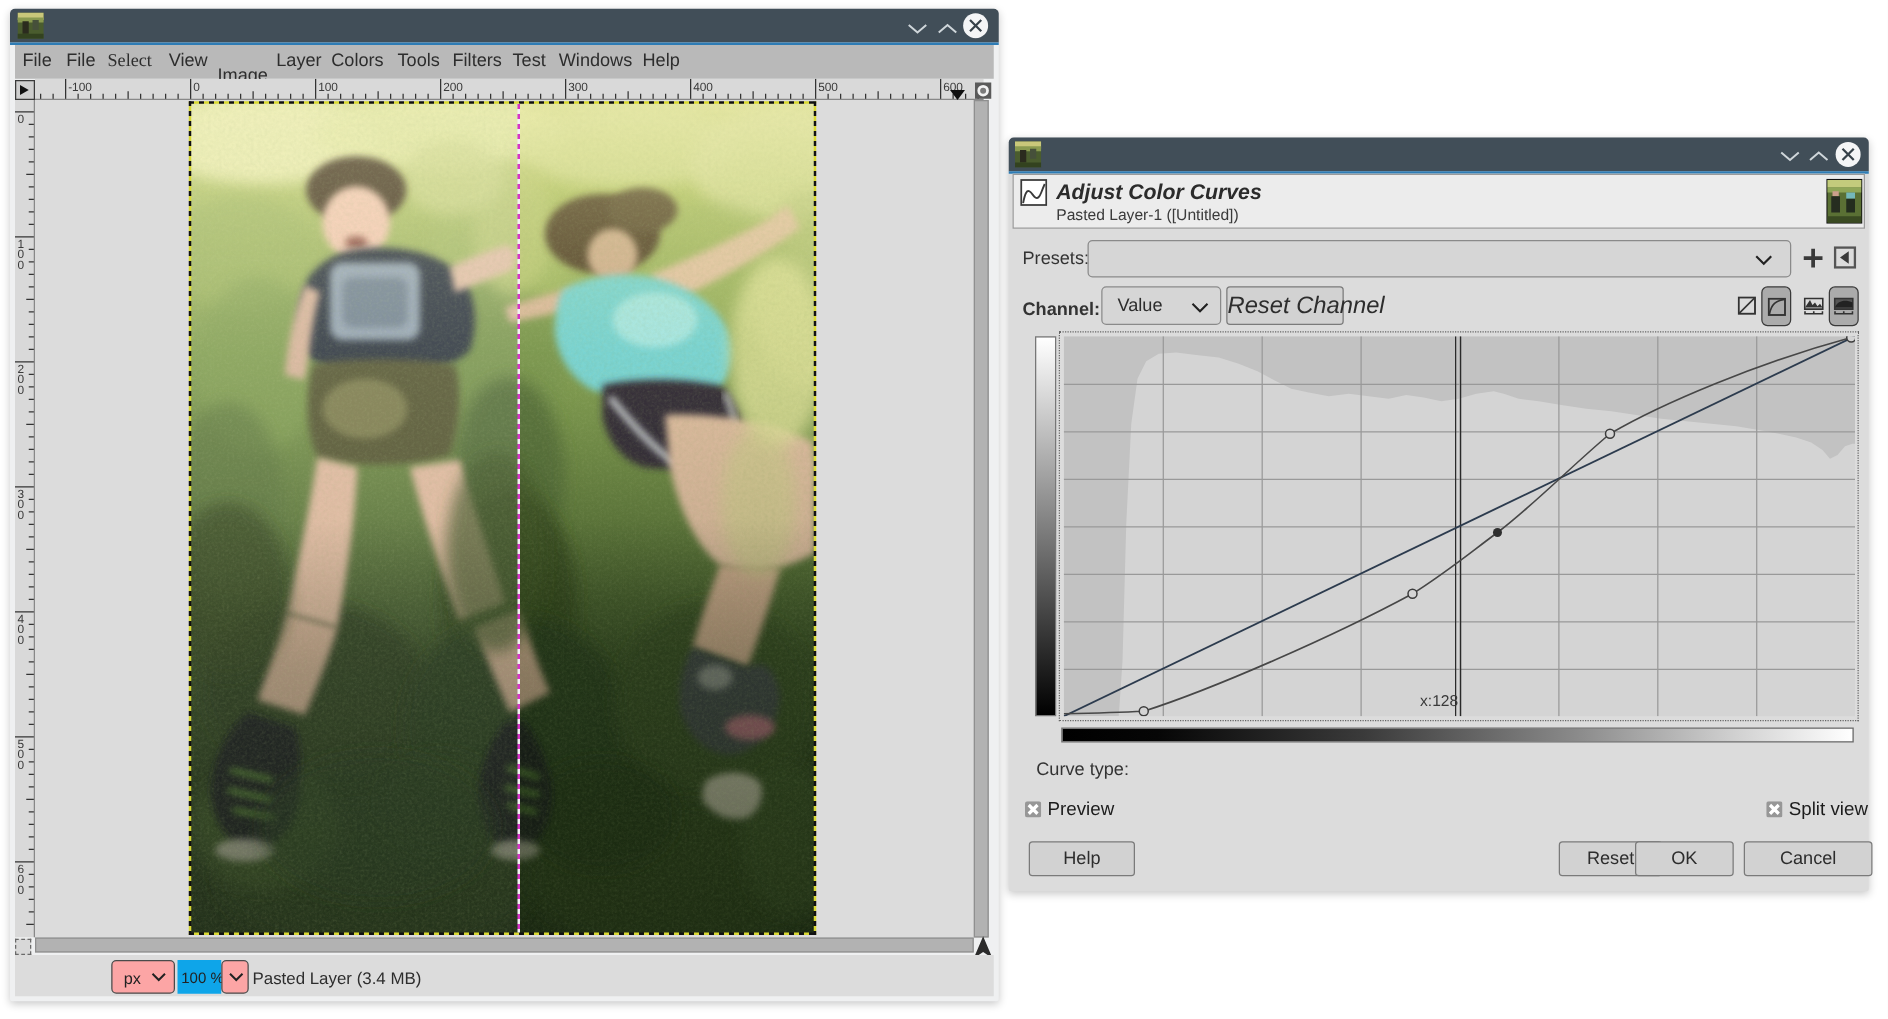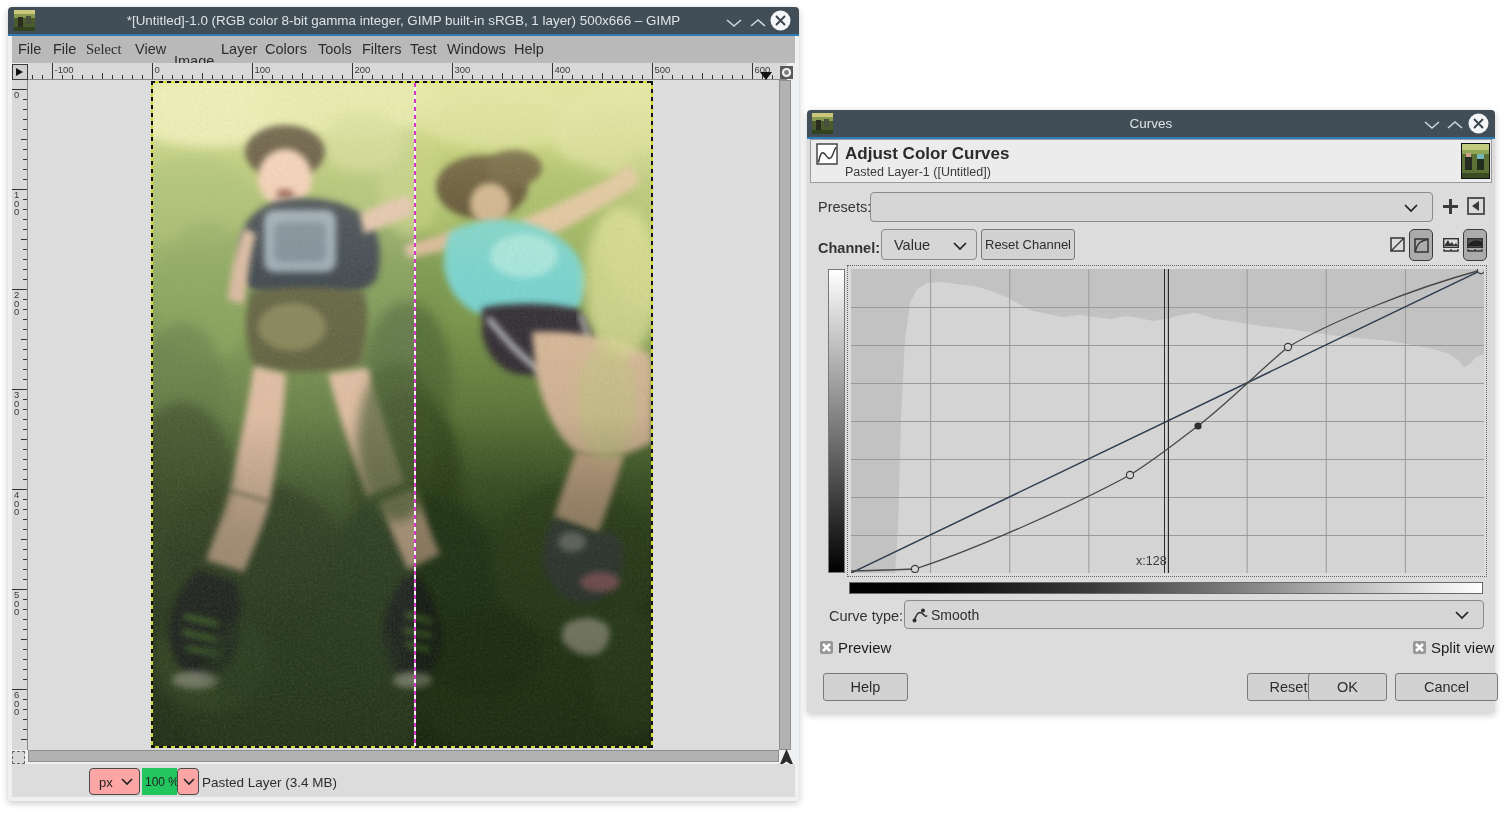--- a/index.html
+++ b/index.html
@@ -28,21 +28,20 @@
   .lbl { position:absolute; font-size:14.5px; color:#333; }
 </style>
 </head>
 <body>
 <div id="page">
 
   <div class="abs" id="w1">
 
     <div class="abs tbar" style="left:0;top:0;width:791px;height:27px;"></div>
     <div class="abs blue" style="left:0;top:27px;width:791px;height:2px;"></div>
-    <div class="abs ttext" style="left:0;top:6px;width:791px;color:#dde3e6;font-size:13.4px;text-align:center;">*[Untitled]-1.0 (RGB color 8-bit gamma integer, GIMP built-in sRGB, 1 layer) 500x666 – GIMP</div>
     <svg class="abs" style="left:6px;top:3px" width="21" height="21">
         <rect width="21" height="21" fill="#4a5c2e"></rect>
         <rect width="21" height="6" fill="#c9c77a"></rect>
         <rect y="4" width="21" height="4" fill="#8a9a50"></rect>
         <rect x="4" y="7" width="5" height="10" fill="#2b2b1e"></rect>
         <rect x="12" y="6" width="5" height="8" fill="#46503a"></rect>
         <rect x="0" y="17" width="21" height="4" fill="#33421f"></rect>
       </svg>
 
     <svg class="abs" style="left:717px;top:11px" width="18" height="10">
@@ -401,36 +400,35 @@
         <path d="M8.5,1 L16,18.5 L8.5,13.5 L1,18.5 Z" fill="#2b2b2b"></path>
       </svg>
 
     <div class="abs" style="left:4px;top:757px;width:783px;height:33px;background:#dcdcdc;"></div>
     <div class="sbtn" style="left:81px;top:761px;width:51px;height:27px;">
       <span style="position:absolute;left:9px;top:6px;">px</span>
       <svg style="position:absolute;right:6px;top:9px" width="12" height="8">
           <path d="M1,1 L6,6 L11,1" stroke="#222" stroke-width="1.6" fill="none"></path>
         </svg>
     </div>
-    <div class="abs" style="left:134px;top:761px;width:35px;height:27px;background:#22c55e;font-size:13px;color:#222;">
+    <div class="abs" style="left:134px;top:761px;width:35px;height:27px;background:#0ea5e9;font-size:13px;color:#222;">
         <span style="position:absolute;left:3px;top:7px;white-space:nowrap;font-size:12px;">100 %</span>
       </div>
     <div class="sbtn" style="left:169px;top:761px;width:22px;height:27px;">
       <svg style="position:absolute;left:5px;top:9px" width="12" height="8">
           <path d="M1,1 L6,6 L11,1" stroke="#222" stroke-width="1.6" fill="none"></path>
         </svg>
     </div>
     <div class="abs" style="left:194px;top:768px;font-size:13.5px;color:#2d2d2d;">Pasted Layer (3.4 MB)</div>
   </div>
 
   <div class="abs" id="w2">
 
     <div class="abs tbar" style="left:0;top:0;width:688px;height:27px;"></div>
     <div class="abs blue" style="left:0;top:27px;width:688px;height:2px;"></div>
-    <div class="abs" style="left:0;top:6px;width:688px;color:#dde3e6;font-size:13.5px;text-align:center;">Curves</div>
     <svg class="abs" style="left:5px;top:3px" width="21" height="21">
         <rect width="21" height="21" fill="#4a5c2e"></rect>
         <rect width="21" height="6" fill="#c9c77a"></rect>
         <rect y="4" width="21" height="4" fill="#8a9a50"></rect>
         <rect x="4" y="7" width="5" height="10" fill="#2b2b1e"></rect>
         <rect x="12" y="6" width="5" height="8" fill="#46503a"></rect>
         <rect x="0" y="17" width="21" height="4" fill="#33421f"></rect>
       </svg>
     <svg class="abs" style="left:616px;top:10px" width="18" height="10">
         <path d="M2,2 L9,8 L16,2" stroke="#cfd6da" stroke-width="1.6" fill="none"></path>
@@ -441,21 +439,21 @@
     <svg class="abs" style="left:661px;top:3px" width="21" height="21">
         <circle cx="10.5" cy="10.5" r="10" fill="#f4f5f6"></circle>
         <path d="M6,6 L15,15 M15,6 L6,15" stroke="#37424a" stroke-width="1.8"></path>
       </svg>
 
     <div class="abs" style="left:3px;top:29px;width:682px;height:44px;background:#ececec;border:1px solid #9a9a9a;"></div>
     <svg class="abs" style="left:9px;top:33px" width="22" height="22">
         <rect x="1" y="1" width="20" height="20" fill="#fff" stroke="#3a3a3a" stroke-width="1.4"></rect>
         <path d="M2.5,19.5 C4,11.5 5.5,9 7.5,10 C9.5,11 10.5,13.8 12.3,15 C14.2,16.2 15.6,14.6 17,11 C18.2,7.8 19.2,5.5 19.8,4.2" stroke="#3a3a3a" stroke-width="1.5" fill="none"></path>
       </svg>
-    <div class="abs" style="left:38px;top:34px;font-size:17px;font-weight:bold;color:#2b2b2b;">Adjust Color Curves</div>
+    <div class="abs" style="left:38px;top:34px;font-size:17px;font-weight:bold;color:#2b2b2b;font-style:italic;">Adjust Color Curves</div>
     <div class="abs" style="left:38px;top:55px;font-size:12.5px;color:#3a3a3a;">Pasted Layer-1 ([Untitled])</div>
     <svg class="abs" style="left:654px;top:33px" width="29" height="36" id="thumb">
         <rect x="0" y="0" width="29" height="36" fill="#111"></rect>
         <rect x="1" y="1" width="27" height="34" fill="#5a7034"></rect>
         <rect x="1" y="1" width="27" height="6" fill="#c3cb7c"></rect>
         <rect x="1" y="7" width="27" height="4" fill="#8fa657"></rect>
         <rect x="5" y="10" width="5" height="4" fill="#cba08c"></rect>
         <rect x="16" y="11" width="7" height="5" fill="#74b8ba"></rect>
         <rect x="4" y="14" width="7" height="13" fill="#262d20"></rect>
         <rect x="16" y="16" width="7" height="11" fill="#232d1e"></rect>
@@ -476,21 +474,21 @@
         <path d="M12,4 L5,9 L12,14 Z" fill="#3a3a3a"></path>
       </svg>
 
     <div class="lbl" style="left:11px;top:130px;font-weight:bold;">Channel:</div>
     <div class="drop" style="left:74px;top:119px;width:96px;height:31px;">
       <span style="position:absolute;left:12px;top:7px;font-size:14.5px;color:#2d2d2d;">Value</span>
       <svg style="position:absolute;right:9px;top:12px" width="14" height="9">
           <path d="M1,1 L7,7 L13,1" stroke="#222" stroke-width="1.7" fill="none"></path>
         </svg>
     </div>
-    <div class="gbtn" style="left:174px;top:119px;width:94px;height:31px;line-height:29px;font-size:13px;white-space:nowrap;">Reset Channel</div>
+    <div class="gbtn" style="left:174px;top:119px;width:94px;height:31px;line-height:29px;font-size:19px;white-space:nowrap;font-style:italic;">Reset Channel</div>
 
     <svg class="abs" style="left:583px;top:127px" width="15" height="15">
         <rect x="1" y="1" width="13" height="13" fill="none" stroke="#333" stroke-width="1.5"></rect>
         <path d="M1.5,13.5 L13.5,1.5" stroke="#333" stroke-width="1.3"></path>
       </svg>
     <div class="abs" style="left:602px;top:119px;width:24px;height:32px;background:#ababab;border:1.5px solid #3a3a3a;border-radius:5px;"></div>
     <svg class="abs" style="left:607px;top:128px" width="15" height="15">
         <rect x="1" y="1" width="13" height="13" fill="none" stroke="#333" stroke-width="1.5"></rect>
         <path d="M1.5,13.5 C3,5 7,2.5 13.5,1.5" stroke="#333" stroke-width="1.3" fill="none"></path>
       </svg>
@@ -533,31 +531,20 @@
         <circle cx="279" cy="206" r="3.6" fill="#d4d4d4" stroke="#3c3c3c" stroke-width="1.2"></circle>
         <circle cx="347" cy="157" r="3.6" fill="#2f2f2f"></circle>
         <circle cx="437" cy="78" r="3.6" fill="#d4d4d4" stroke="#3c3c3c" stroke-width="1.2"></circle>
         <circle cx="630" cy="1" r="3.6" fill="#d4d4d4" stroke="#3c3c3c" stroke-width="1.2"></circle>
         <text x="285" y="296" font-size="12.5" fill="#3a3a3a" font-family="Liberation Sans, sans-serif">x:128</text>
       </svg>
 
     <div class="abs" style="left:42px;top:472px;width:634px;height:12px;border:1px solid #6a6a6a;background:linear-gradient(90deg,#000 0%,#060606 12%,#3a3a3a 38%,#8a8a8a 65%,#d0d0d0 85%,#fff 100%);"></div>
 
     <div class="lbl" style="left:22px;top:498px;">Curve type:</div>
-    <div class="drop" style="left:97px;top:490px;width:580px;height:29px;">
-      <svg style="position:absolute;left:7px;top:6px" width="18" height="16">
-          <circle cx="2.5" cy="13.5" r="2" fill="#2d2d2d"></circle>
-          <circle cx="11" cy="3.5" r="2" fill="#2d2d2d"></circle>
-          <path d="M2.5,13.5 C4,8 6,5.5 8,5.5 C10,5.5 11,7 12.5,8.5 C13.5,9.5 14.5,9.5 15,8.5" stroke="#2d2d2d" stroke-width="1.5" fill="none"></path>
-        </svg>
-      <span style="position:absolute;left:26px;top:6px;font-size:14px;color:#2d2d2d;">Smooth</span>
-      <svg style="position:absolute;right:14px;top:10px" width="14" height="9">
-          <path d="M1,1 L7,7 L13,1" stroke="#222" stroke-width="1.7" fill="none"></path>
-        </svg>
-    </div>
 
     <svg class="abs" style="left:13px;top:531px" width="13" height="13">
         <rect width="13" height="13" rx="2" fill="#979797"></rect>
         <path d="M3,3 L10,10 M10,3 L3,10" stroke="#fff" stroke-width="2.6"></path>
       </svg>
     <div class="abs" style="left:31px;top:529px;font-size:15px;color:#1c1c1c;">Preview</div>
     <svg class="abs" style="left:606px;top:531px" width="13" height="13">
         <rect width="13" height="13" rx="2" fill="#979797"></rect>
         <path d="M3,3 L10,10 M10,3 L3,10" stroke="#fff" stroke-width="2.6"></path>
       </svg>

